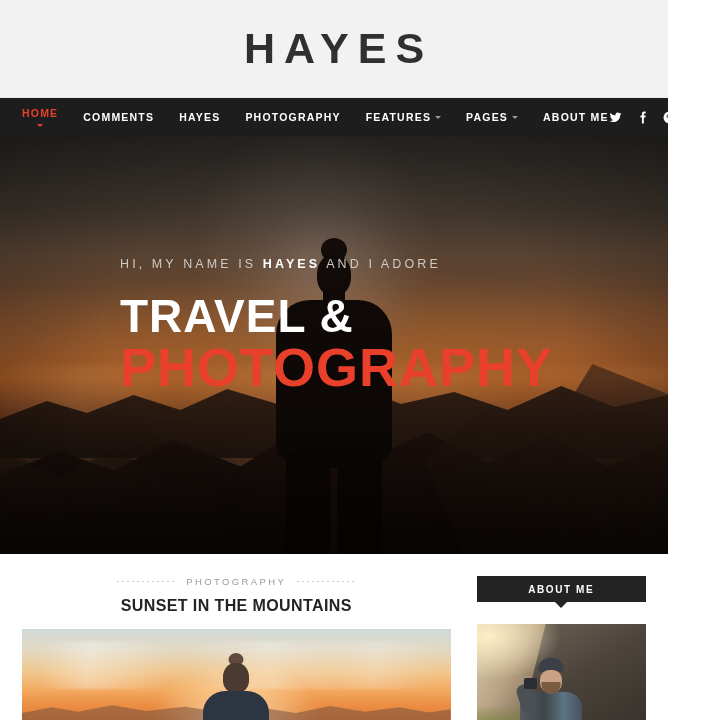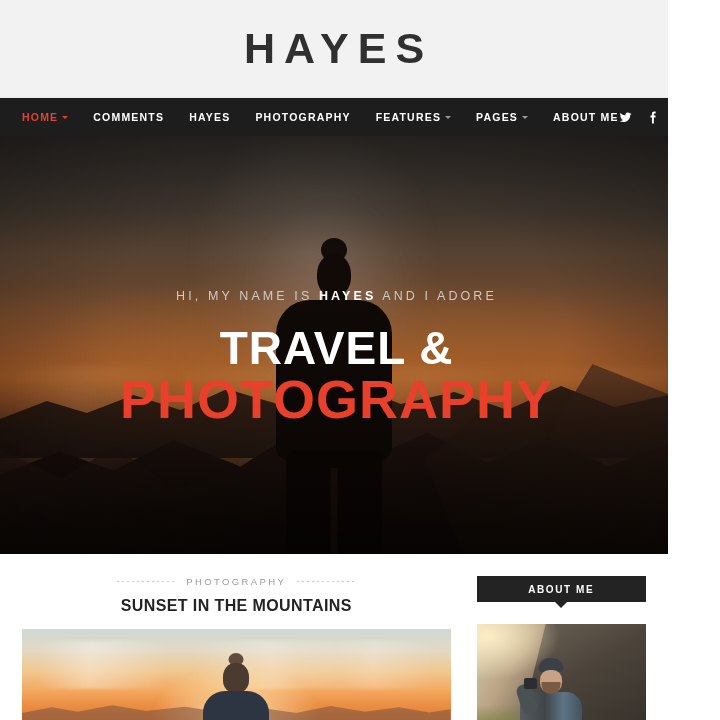--- a/index.html
+++ b/index.html
@@ -51,21 +51,21 @@
   }
   .nav-item {
     display: flex; align-items: center; gap: 4px;
     font-size: 10.5px;
     font-weight: bold;
     letter-spacing: 1.2px;
     color: #ffffff;
     cursor: pointer;
     white-space: nowrap;
   }
-  .nav-item.active { color: #e5412c; }
+  .nav-item.active { color: #e5412c; flex-direction: column; }
   .caret {
     display: inline-block;
     width: 0; height: 0;
     border-left: 3.2px solid transparent;
     border-right: 3.2px solid transparent;
     border-top: 3.6px solid #9a9a9a;
     margin-top: 1px;
   }
   .nav-item.active .caret { border-top-color: #e5412c; }
 
@@ -212,23 +212,22 @@
   }
   .hero-vignette {
     position: absolute; inset: 0;
     background:
       linear-gradient(to bottom, rgba(0,0,0,0.36) 0%, rgba(0,0,0,0.05) 28%, rgba(0,0,0,0.18) 62%, rgba(0,0,0,0.55) 100%),
       radial-gradient(ellipse 82% 78% at 50% 46%, rgba(0,0,0,0) 42%, rgba(0,0,0,0.42) 100%);
   }
 
   .hero-copy {
     position: absolute;
-    left: 120px; top: 153px;
+    left: 120px; top: 121px;
     z-index: 5;
-    text-align: center;
   }
   .hero-kicker {
     font-size: 12.5px;
     letter-spacing: 3.1px;
     color: #cfc9c5;
     white-space: nowrap;
   }
   .hero-kicker b { color: #ffffff; font-weight: bold; }
   .hero-line1 {
     margin-top: 22px;

